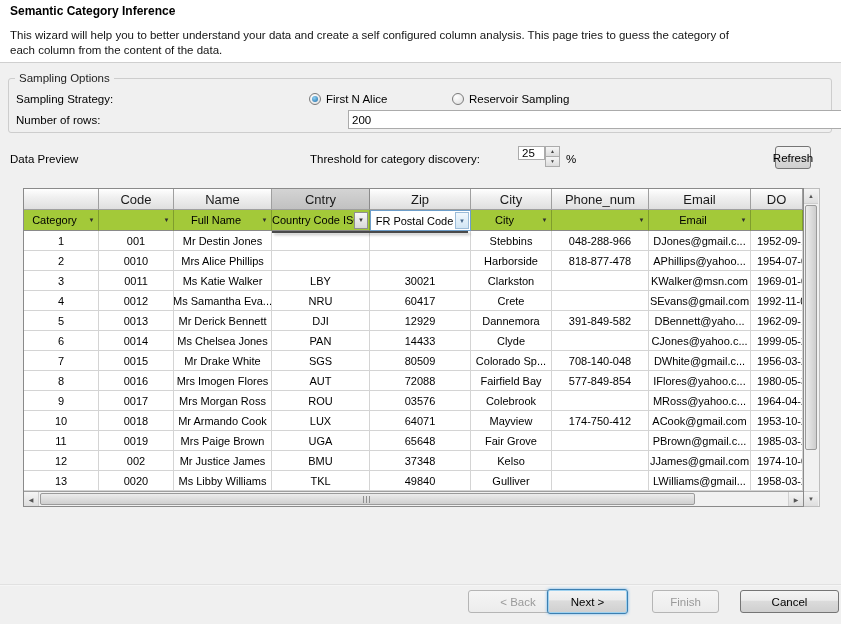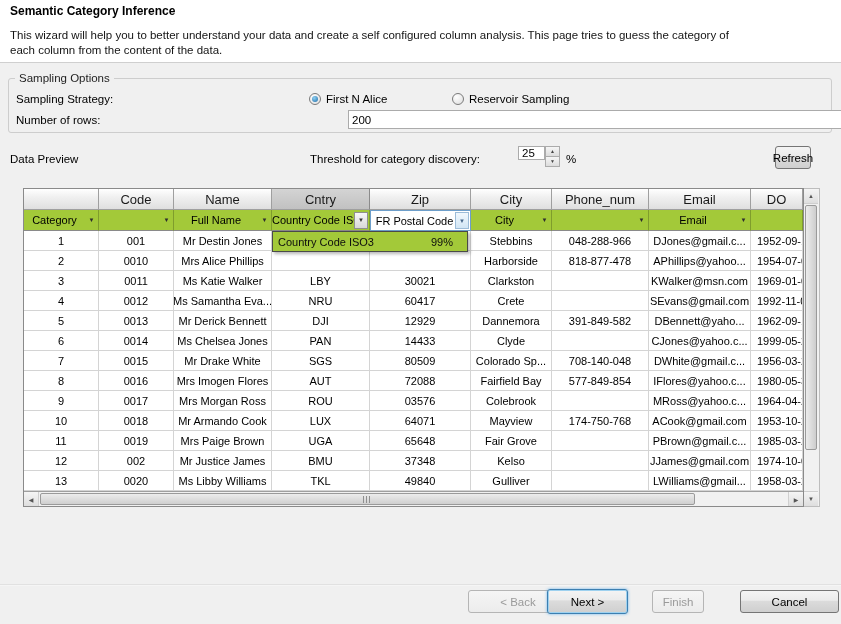--- a/index.html
+++ b/index.html
@@ -67,21 +67,21 @@
   .vscroll{position:absolute;left:781px;top:0;width:16px;height:319px;background:#f1f1f1;border:1px solid #bdbdbd;border-left:none}
   .vs-btn{position:absolute;left:0;width:14px;height:15px;display:flex;align-items:center;justify-content:center;font-size:6px;color:#555;background:linear-gradient(#f5f5f5,#dedede);border-bottom:1px solid #cfcfcf}
   .vs-btn.up{top:0}
   .vs-btn.down{bottom:0;border-bottom:none;border-top:1px solid #cfcfcf}
   .vs-thumb{position:absolute;left:1px;top:16px;width:12px;height:245px;background:linear-gradient(90deg,#ececec,#cdcdcd);border:1px solid #9a9a9a;border-radius:2px}
 
   .footer-sep{position:absolute;left:0;top:584px;width:841px;height:2px;background:linear-gradient(#d7d7d7,#ffffff)}
   .footer-btn{position:absolute;top:590px;height:23px}
   #back-btn{left:468px;width:100px;color:#9a9a9a;border-color:#b5b5b5;background:linear-gradient(#f5f5f5,#ececec)}
   #next-btn{left:547px;top:589px;width:81px;height:25px;border:1px solid var(--focus-blue,#3c7fb1);box-shadow:inset 0 0 0 1px #9ed1ef,0 0 3px rgba(61,160,234,.75)}
-  #finish-btn{left:652px;width:52px;color:#9a9a9a;border-color:#b5b5b5;background:linear-gradient(#f5f5f5,#ececec)}
+  #finish-btn{left:652px;width:67px;color:#9a9a9a;border-color:#b5b5b5;background:linear-gradient(#f5f5f5,#ececec)}
   #cancel-btn{left:740px;width:99px}
 </style>
 </head>
 <body>
 
 <div class="banner"></div>
 <div class="page-title">Semantic Category Inference</div>
 <div class="page-desc">This wizard will help you to better understand your data and create a self configured column analysis. This page tries to guess the category of each column from the content of the data.</div>
 
 <div class="groupbox"></div>
@@ -274,21 +274,21 @@
           <div class="td c8">1964-04-25</div>
         </div>
 
         <div class="tr">
           <div class="td c0">10</div>
           <div class="td c1">0018</div>
           <div class="td c2">Mr Armando Cook</div>
           <div class="td c3">LUX</div>
           <div class="td c4">64071</div>
           <div class="td c5">Mayview</div>
-          <div class="td c6">174-750-768</div>
+          <div class="td c6">174-750-412</div>
           <div class="td c7">ACook@gmail.com</div>
           <div class="td c8">1953-10-20</div>
         </div>
 
         <div class="tr">
           <div class="td c0">11</div>
           <div class="td c1">0019</div>
           <div class="td c2">Mrs Paige Brown</div>
           <div class="td c3">UGA</div>
           <div class="td c4">65648</div>
@@ -336,24 +336,20 @@
   </div>
 
   <div class="vscroll">
     <div class="vs-btn up">▲</div>
     <div class="vs-thumb"></div>
     <div class="vs-btn down">▼</div>
   </div>
 
   <div class="popup">
 
-      <div class="popup-item">
-        <span>Country Code ISO3</span>
-        <span>99%</span>
-      </div>
 
 
   </div>
 </div>
 
 <div class="footer-sep"></div>
 <button id="back-btn" class="btn footer-btn">&lt; Back</button>
 <button id="next-btn" class="btn footer-btn">Next &gt;</button>
 <button id="finish-btn" class="btn footer-btn">Finish</button>
 <button id="cancel-btn" class="btn footer-btn">Cancel</button>

